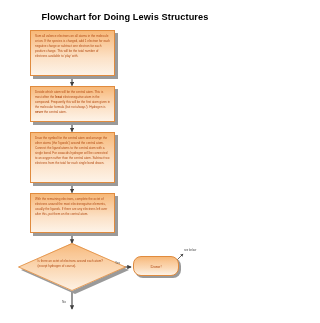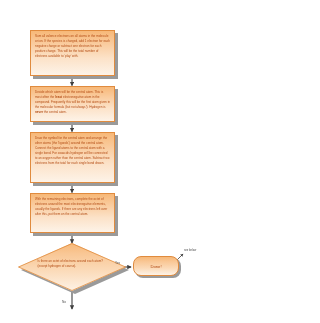--- a/index.html
+++ b/index.html
@@ -131,20 +131,21 @@
     width: 250px;
     height: 323px;
     pointer-events: none;
   }
 </style>
 </head>
 <body>
 
 <div id="canvas">
 
+  <div class="title">Flowchart for Doing Lewis Structures</div>
 
   <svg class="connectors" viewBox="0 0 250 323">
     <defs>
       <marker id="arrowhead" markerWidth="5" markerHeight="5" refX="3.4" refY="2" orient="auto">
         <polygon points="0,0 4,2 0,4" fill="#404040"></polygon>
       </marker>
       <marker id="arrowheadsm" markerWidth="5" markerHeight="5" refX="3.4" refY="2" orient="auto">
         <polygon points="0,0 4,2 0,4" fill="#404040"></polygon>
       </marker>
     </defs>

